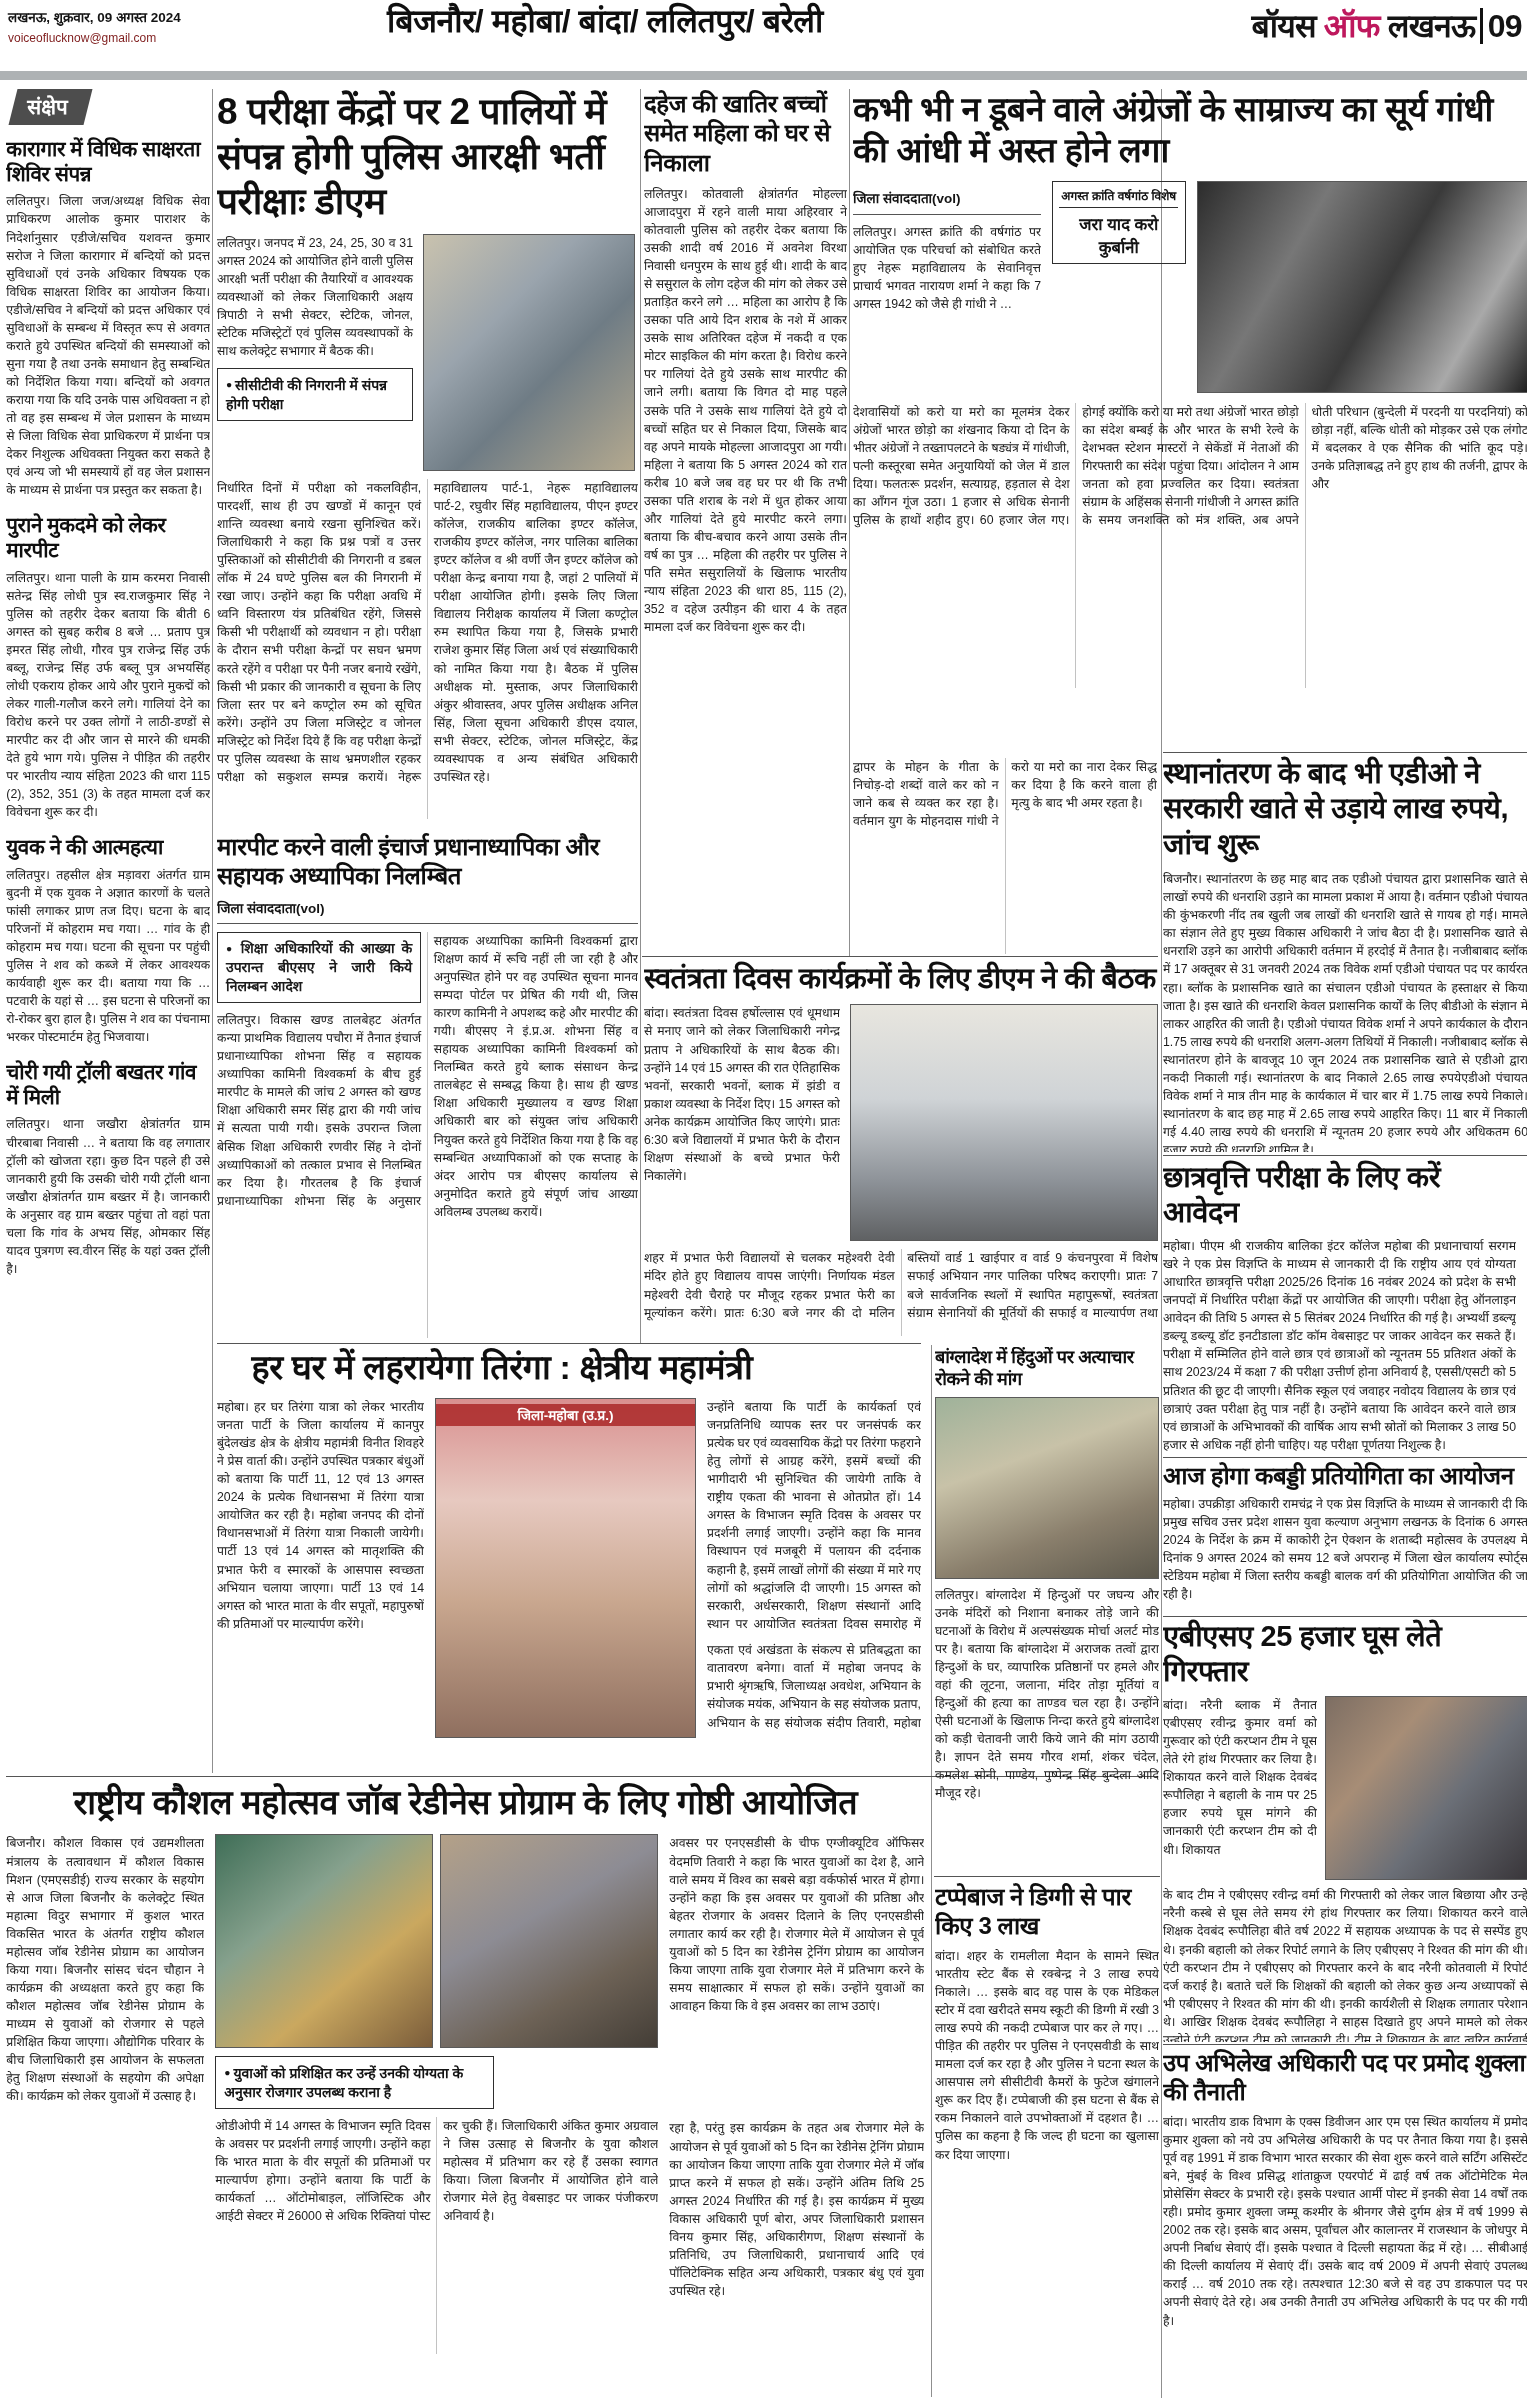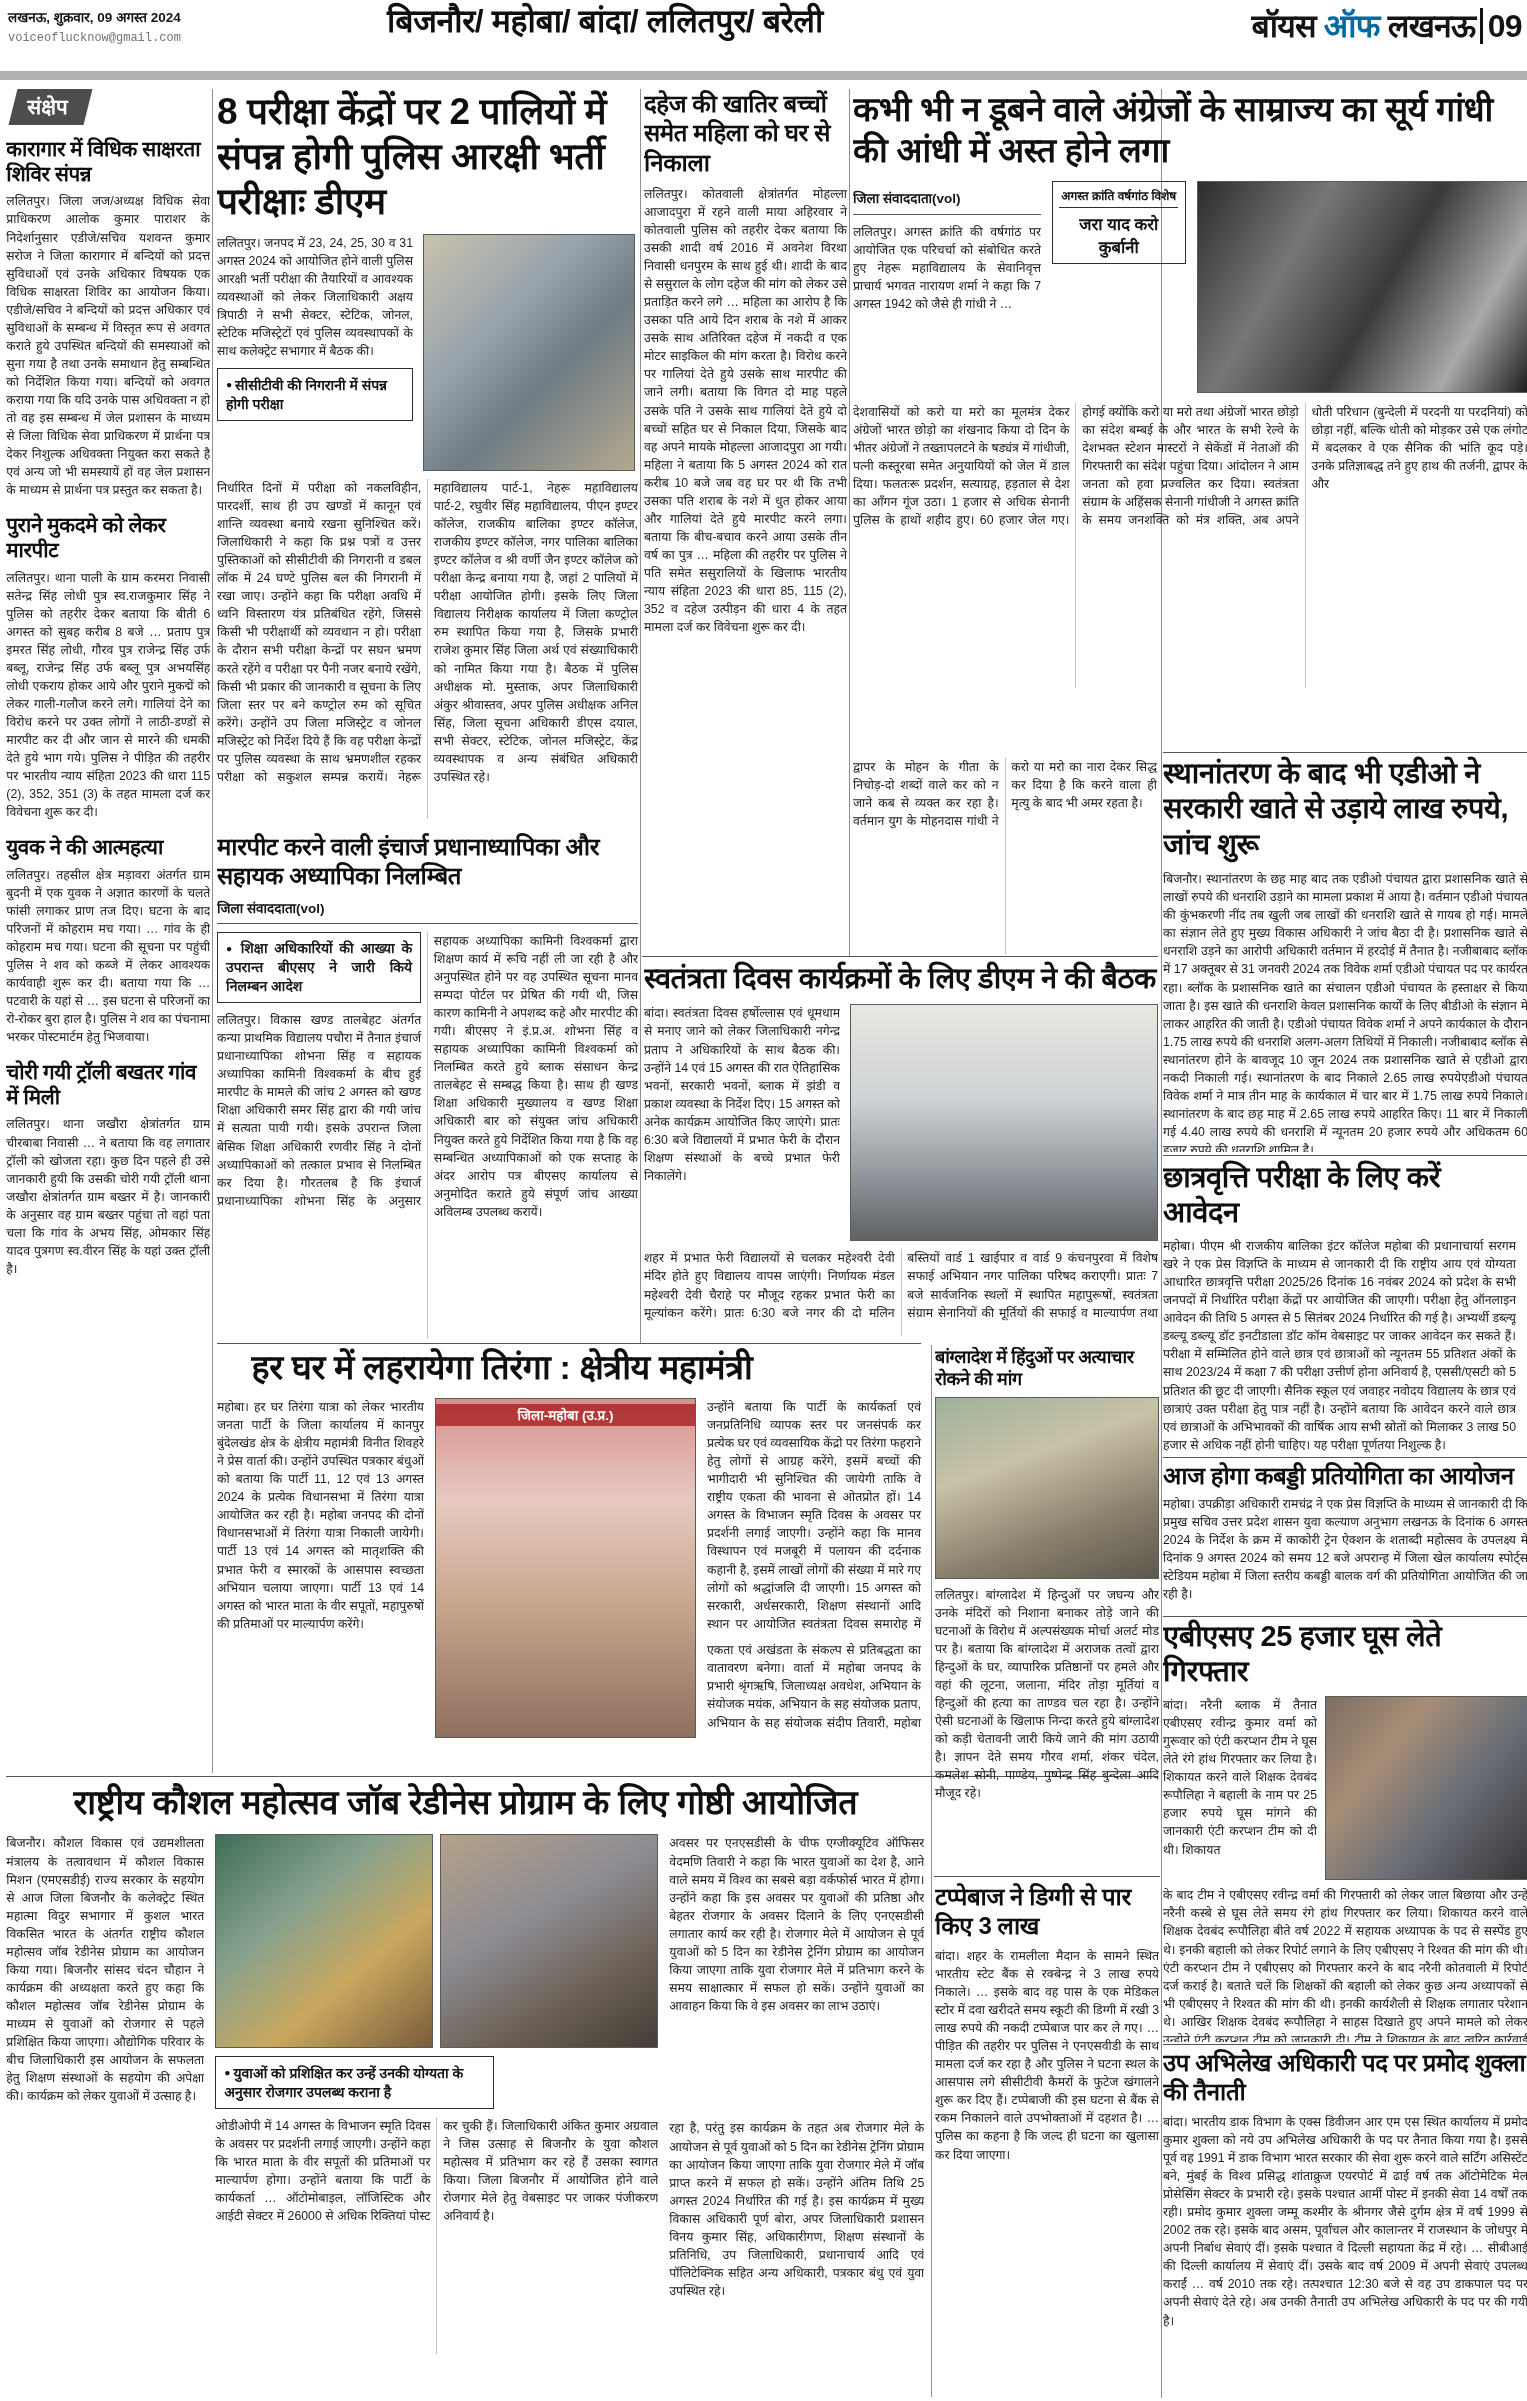--- a/index.html
+++ b/index.html
@@ -26,35 +26,35 @@
   .ph-bw{background:linear-gradient(120deg,#2c2c2c 0%,#777 30%,#3a3a3a 55%,#a9a9a9 80%,#1f1f1f 100%);}
   .ph-bjp{background:linear-gradient(180deg,#d98f8f 0%,#e7c9c0 30%,#c9a78f 60%,#8f6f5f 100%);}
   .ph-crowd{background:linear-gradient(160deg,#9fb29a 0%,#c8c2a8 35%,#8a7f6c 70%,#5c584c 100%);}
   .ph-street{background:linear-gradient(150deg,#b4a188 0%,#8d8c94 40%,#6d6256 70%,#433d36 100%);}
   .ph-event{background:linear-gradient(140deg,#3f6e57 0%,#86a18d 35%,#caa85f 65%,#7a5c3a 100%);}
   .banner-strip{position:absolute;top:4.7px;left:0;right:0;text-align:center;background:rgba(170,40,40,0.85);color:#fff;font-weight:700;font-size:13.5px;padding:2.4px 0;}
   .gray-bar{background:#aeb2b4;}
   .vline{background:#8f8f8f;width:0.8px;}
   .hline{background:#555;height:0.8px;}
   .brand{font-size:32px;font-weight:800;letter-spacing:-0.8px;}
-  .brand .accent{color:#0369a1;}
+  .brand .accent{color:#be185d;}
   .pageno{border-left:3.2px solid #111;padding-left:4.7px;margin-left:4.7px;}
   .gbox{border:1.6px solid #2e2e2e;text-align:center;padding:4.7px 6.3px;}
   .gbox .l1{font-weight:700;font-size:12px;border-bottom:0.8px solid #2e2e2e;padding-bottom:3px;margin-bottom:4px;}
   .gbox .l2{font-weight:800;font-size:16.6px;}
   .ph-absa{background:linear-gradient(130deg,#7d6e63 0%,#a78d76 30%,#6b6f77 60%,#39363a 100%);}
 </style>
 </head>
 <body>
 
 <div class="page">
 
   <div class="abs" style="left:8px;top:8px;width:285px;">
     <div style="font-weight:700;font-size:13.5px;">लखनऊ, शुक्रवार, 09 अगस्त 2024</div>
-    <div style="font-size:12px;margin-top:4.7px;color:#737373;font-family:Liberation Mono, monospace;">voiceoflucknow@gmail.com</div>
+    <div style="font-size:12px;margin-top:4.7px;color:#7f1d1d;">voiceoflucknow@gmail.com</div>
   </div>
   <div class="abs hd" style="left:316px;top:1.6px;width:578px;text-align:center;font-size:32px;">बिजनौर/ महोबा/ बांदा/ ललितपुर/ बरेली</div>
   <div class="abs brand" style="right:6.3px;top:3.2px;white-space:nowrap;">
     <span>बॉयस</span>
     <span class="accent">ऑफ</span>
     <span>लखनऊ</span><span class="pageno">09</span>
   </div>
   <div class="abs gray-bar" style="left:0;top:71px;width:1528px;height:8.7px;"></div>
 
   <div class="abs vline" style="left:212px;top:89px;height:1684px;"></div>

